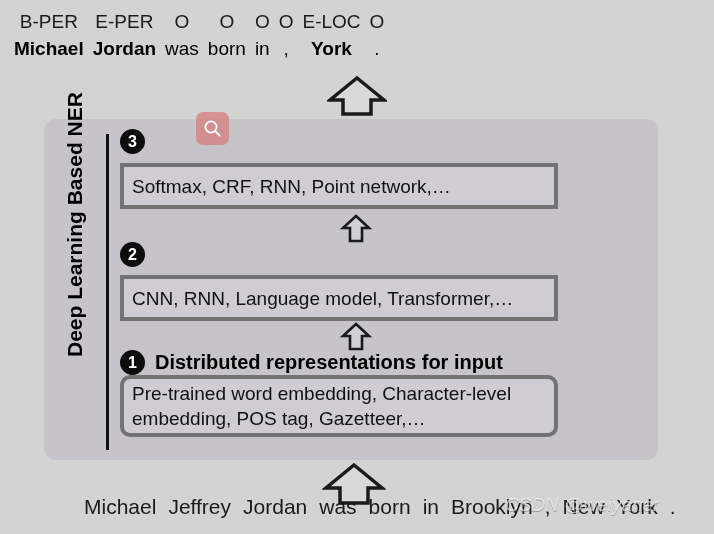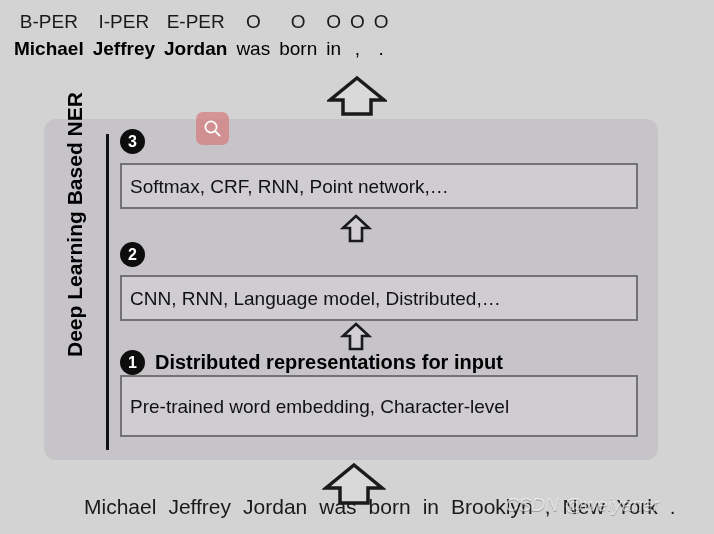--- a/index.html
+++ b/index.html
@@ -114,40 +114,40 @@
   .stage-title {
     margin-left: 10px;
     font-size: 20px;
     font-weight: bold;
     white-space: nowrap;
     color: #000;
   }
   .stage-box {
     position: absolute;
     left: 120px;
-    width: 518px;
+    width: 438px;
     background: #cfcdd1;
-    border: 2px solid #737373;
+    border: 4px solid #737373;
     box-sizing: border-box;
     display: flex;
     align-items: center;
     padding: 0 8px;
   }
   .stage-box-text {
     font-size: 19px;
     line-height: 25px;
     color: #111;
   }
 
   #heading-3 { top: 129px; }
   #box-3 { top: 163px; height: 46px; }
   #heading-2 { top: 242px; }
   #box-2 { top: 275px; height: 46px; }
   #heading-1 { top: 350px; }
-  #box-1 { top: 375px; height: 62px; }
+  #box-1 { top: 375px; height: 62px; border-radius: 10px; }
 
   
   #input-sentence {
     position: absolute;
     left: 84px; top: 495px;
     font-size: 21px;
     color: #1a1a1a;
     white-space: nowrap;
   }
   #input-sentence span { margin-right: 12px; }
@@ -179,42 +179,42 @@
 </style>
 </head>
 <body>
 
 <div id="tagged-sentence">
     <div class="token-col">
       <div class="tag-label">B-PER</div>
       <div class="word-label bold">Michael</div>
     </div>
     <div class="token-col">
-      <div class="tag-label">I-PER</div>
-      <div class="word-label bold">Jeffrey</div>
-    </div>
-    <div class="token-col">
       <div class="tag-label">E-PER</div>
       <div class="word-label bold">Jordan</div>
     </div>
     <div class="token-col">
       <div class="tag-label">O</div>
       <div class="word-label">was</div>
     </div>
     <div class="token-col">
       <div class="tag-label">O</div>
       <div class="word-label">born</div>
     </div>
     <div class="token-col">
       <div class="tag-label">O</div>
       <div class="word-label">in</div>
     </div>
     <div class="token-col">
       <div class="tag-label">O</div>
       <div class="word-label">,</div>
+    </div>
+    <div class="token-col">
+      <div class="tag-label">E-LOC</div>
+      <div class="word-label bold">York</div>
     </div>
     <div class="token-col">
       <div class="tag-label">O</div>
       <div class="word-label">.</div>
     </div>
   </div>
 
 <div class="arrow-up" id="arrow-top">
   <svg width="60" height="42" viewBox="0 0 60 42">
     <polygon points="30,3 57,25 44,25 44,39 16,39 16,25 3,25" fill="#d9d9d9" stroke="#1a1a1a" stroke-width="3.5" stroke-linejoin="miter"></polygon>
@@ -238,36 +238,37 @@
 <div class="arrow-up" id="arrow-mid-upper">
   <svg width="32" height="30" viewBox="0 0 32 30">
     <polygon points="16,2 29,14 22,14 22,27 10,27 10,14 3,14" fill="#d2d0d4" stroke="#1a1a1a" stroke-width="2.6" stroke-linejoin="miter"></polygon>
   </svg>
 </div>
 
 <div class="stage-heading" id="heading-2">
   <div class="num-badge">2</div>
 </div>
 <div class="stage-box" id="box-2">
-  <span class="stage-box-text">CNN, RNN, Language model, Distributed,…</span>
+  <span class="stage-box-text">CNN, RNN, Language model, Transformer,…</span>
 </div>
 
 <div class="arrow-up" id="arrow-mid-lower">
   <svg width="32" height="30" viewBox="0 0 32 30">
     <polygon points="16,2 29,14 22,14 22,27 10,27 10,14 3,14" fill="#d2d0d4" stroke="#1a1a1a" stroke-width="2.6" stroke-linejoin="miter"></polygon>
   </svg>
 </div>
 
 <div class="stage-heading" id="heading-1">
   <div class="num-badge">1</div>
   <div class="stage-title">Distributed representations for input</div>
 </div>
 <div class="stage-box" id="box-1">
   <div>
     <div class="stage-box-text">Pre-trained word embedding, Character-level</div>
+    <div class="stage-box-text">embedding, POS tag, Gazetteer,…</div>
   </div>
 </div>
 
 <div class="arrow-up" id="arrow-bottom">
   <svg width="64" height="44" viewBox="0 0 64 44">
     <polygon points="32,3 60,26 46,26 46,41 18,41 18,26 4,26" fill="#d9d9d9" stroke="#1a1a1a" stroke-width="3.5" stroke-linejoin="miter"></polygon>
   </svg>
 </div>
 
 <div id="input-sentence"><span>Michael</span><span>Jeffrey</span><span>Jordan</span><span>was</span><span>born</span><span>in</span><span>Brooklyn</span><span>,</span><span>New</span><span>York</span><span>.</span></div>

